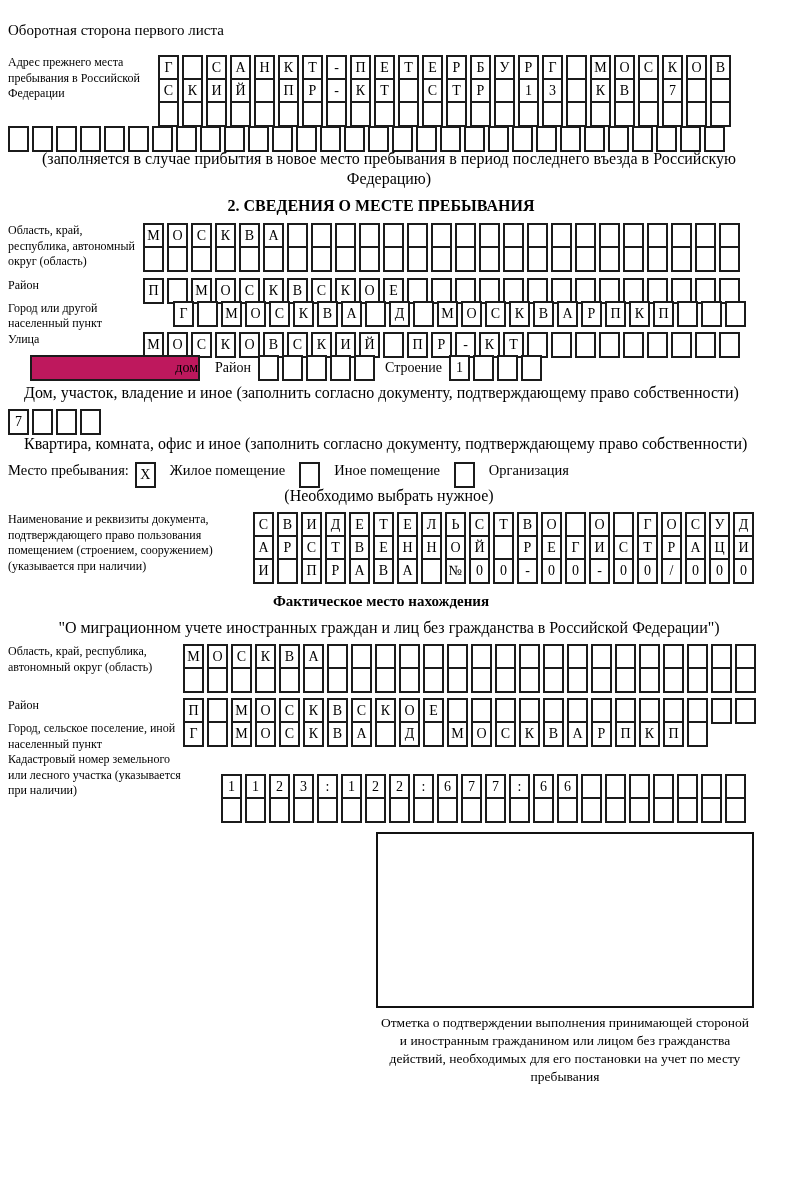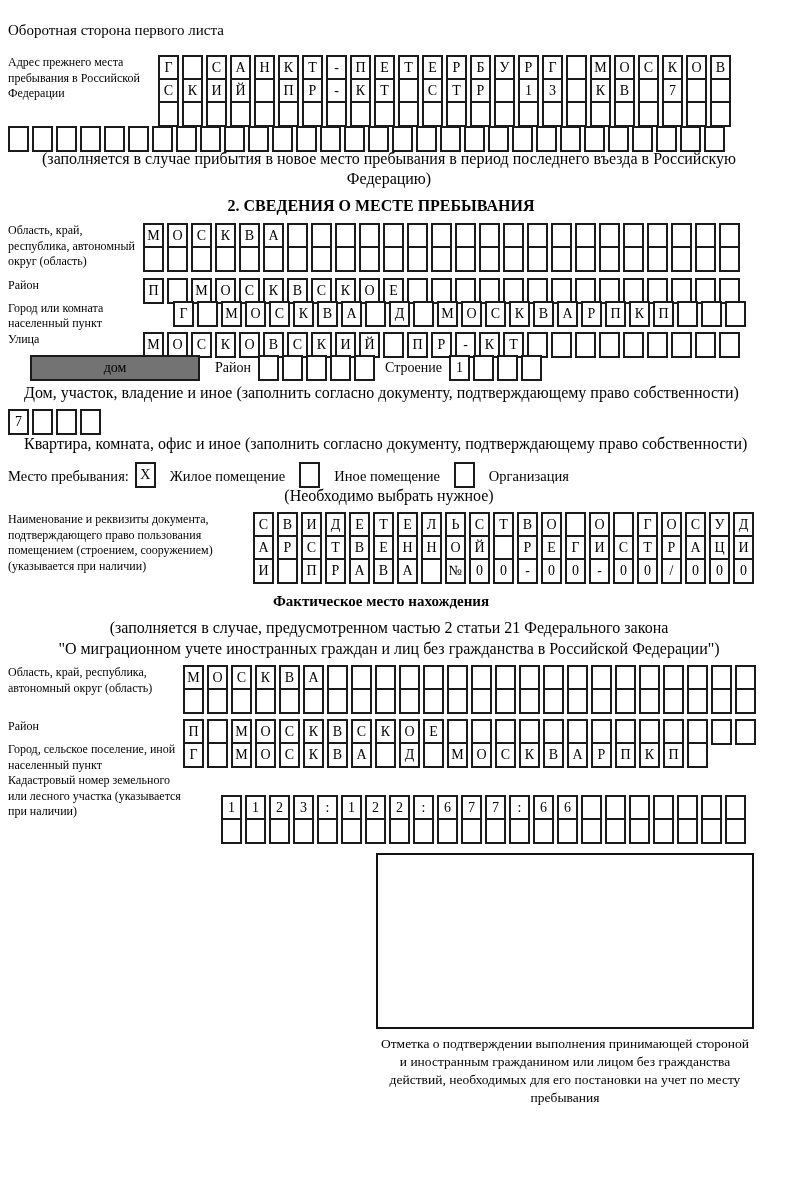--- a/index.html
+++ b/index.html
@@ -19,27 +19,27 @@
     border:2px solid #1b1b1b;margin-right:3px;text-align:center;
     font-size:14px;line-height:22px;vertical-align:top;background:#fff;
   }
   .indent30{margin-left:30px;} .indent38{margin-left:38px;}
   .note{font-size:16px;line-height:1.25;margin:1px 0 6px 16px;}
   .center{text-align:center;}
   .sec-title{font-size:16px;font-weight:bold;text-align:center;margin:8px 0 8px 0;}
   .sub-title{font-size:15px;font-weight:bold;text-align:center;margin:12px 0 8px 0;}
   .typebox{
     display:inline-block;box-sizing:content-box;border:2px solid #1b1b1b;height:22px;
-    line-height:22px;text-align:center;font-size:14px;vertical-align:top;background:#737373;
+    line-height:22px;text-align:right;font-size:14px;vertical-align:top;background:#be185d;
   }
   .housebox{width:166px;margin-left:22px;margin-right:8px;}
   .aptbox{width:192px;margin-left:24px;margin-right:10px;}
   .inline-lbl{font-size:14px;line-height:26px;margin:0 7px;}
   .composite{display:flex;align-items:flex-start;margin-bottom:2px;}
-  .stayrow{display:flex;align-items:flex-end;font-size:14.5px;margin-top:8px;}
+  .stayrow{display:flex;align-items:flex-start;font-size:14.5px;margin-top:8px;}
   .stayrow .cell{margin:0 0 0 6px;}
   .stayrow .opt{margin-left:14px;margin-right:8px;}
   .stamp-wrap{width:378px;margin-left:auto;margin-top:12px;}
   .stamp-box{height:172px;border:2px solid #111;background:#fff;}
   .stamp-caption{font-size:13.5px;line-height:1.32;text-align:center;margin-top:6px;}
   .mb2{margin-bottom:2px;} .mb6{margin-bottom:6px;} .mt4{margin-top:8px;}
 </style>
 </head>
 <body>
 
@@ -67,21 +67,21 @@
       <div class="cells"><span class="cell"></span><span class="cell"></span><span class="cell"></span><span class="cell"></span><span class="cell"></span><span class="cell"></span><span class="cell"></span><span class="cell"></span><span class="cell"></span><span class="cell"></span><span class="cell"></span><span class="cell"></span><span class="cell"></span><span class="cell"></span><span class="cell"></span><span class="cell"></span><span class="cell"></span><span class="cell"></span><span class="cell"></span><span class="cell"></span><span class="cell"></span><span class="cell"></span><span class="cell"></span><span class="cell"></span><span class="cell"></span></div>
     </div>
   </div>
 
   <div class="frow mt4">
     <div class="lbl w135">Район</div>
     <div class="cells"><span class="cell">П</span><span class="cell"></span><span class="cell">М</span><span class="cell">О</span><span class="cell">С</span><span class="cell">К</span><span class="cell">В</span><span class="cell">С</span><span class="cell">К</span><span class="cell">О</span><span class="cell">Е</span><span class="cell"></span><span class="cell"></span><span class="cell"></span><span class="cell"></span><span class="cell"></span><span class="cell"></span><span class="cell"></span><span class="cell"></span><span class="cell"></span><span class="cell"></span><span class="cell"></span><span class="cell"></span><span class="cell"></span><span class="cell"></span></div>
   </div>
 
   <div class="frow">
-    <div class="lbl w135">Город или комната населенный пункт</div>
+    <div class="lbl w135">Город или другой населенный пункт</div>
     <div class="cells indent30"><span class="cell">Г</span><span class="cell"></span><span class="cell">М</span><span class="cell">О</span><span class="cell">С</span><span class="cell">К</span><span class="cell">В</span><span class="cell">А</span><span class="cell"></span><span class="cell">Д</span><span class="cell"></span><span class="cell">М</span><span class="cell">О</span><span class="cell">С</span><span class="cell">К</span><span class="cell">В</span><span class="cell">А</span><span class="cell">Р</span><span class="cell">П</span><span class="cell">К</span><span class="cell">П</span><span class="cell"></span><span class="cell"></span><span class="cell"></span></div>
   </div>
 
   <div class="frow">
     <div class="lbl w135">Улица</div>
     <div class="cells"><span class="cell">М</span><span class="cell">О</span><span class="cell">С</span><span class="cell">К</span><span class="cell">О</span><span class="cell">В</span><span class="cell">С</span><span class="cell">К</span><span class="cell">И</span><span class="cell">Й</span><span class="cell"></span><span class="cell">П</span><span class="cell">Р</span><span class="cell">-</span><span class="cell">К</span><span class="cell">Т</span><span class="cell"></span><span class="cell"></span><span class="cell"></span><span class="cell"></span><span class="cell"></span><span class="cell"></span><span class="cell"></span><span class="cell"></span><span class="cell"></span></div>
   </div>
 
   <div class="composite">
     <span class="typebox housebox">дом</span>
@@ -111,21 +111,20 @@
   <div class="frow">
     <div class="lbl w245">Наименование и реквизиты документа, подтверждающего право пользования помещением (строением, сооружением) (указывается при наличии)</div>
     <div class="cellrows">
       <div class="cells"><span class="cell">С</span><span class="cell">В</span><span class="cell">И</span><span class="cell">Д</span><span class="cell">Е</span><span class="cell">Т</span><span class="cell">Е</span><span class="cell">Л</span><span class="cell">Ь</span><span class="cell">С</span><span class="cell">Т</span><span class="cell">В</span><span class="cell">О</span><span class="cell"></span><span class="cell">О</span><span class="cell"></span><span class="cell">Г</span><span class="cell">О</span><span class="cell">С</span><span class="cell">У</span><span class="cell">Д</span></div>
       <div class="cells"><span class="cell">А</span><span class="cell">Р</span><span class="cell">С</span><span class="cell">Т</span><span class="cell">В</span><span class="cell">Е</span><span class="cell">Н</span><span class="cell">Н</span><span class="cell">О</span><span class="cell">Й</span><span class="cell"></span><span class="cell">Р</span><span class="cell">Е</span><span class="cell">Г</span><span class="cell">И</span><span class="cell">С</span><span class="cell">Т</span><span class="cell">Р</span><span class="cell">А</span><span class="cell">Ц</span><span class="cell">И</span></div>
       <div class="cells"><span class="cell">И</span><span class="cell"></span><span class="cell">П</span><span class="cell">Р</span><span class="cell">А</span><span class="cell">В</span><span class="cell">А</span><span class="cell"></span><span class="cell">№</span><span class="cell">0</span><span class="cell">0</span><span class="cell">-</span><span class="cell">0</span><span class="cell">0</span><span class="cell">-</span><span class="cell">0</span><span class="cell">0</span><span class="cell">/</span><span class="cell">0</span><span class="cell">0</span><span class="cell">0</span></div>
     </div>
   </div>
 
   <div class="sub-title">Фактическое место нахождения</div>
-  <div class="note center" style="margin-bottom:0">(заполняется в случае, предусмотренном частью 2 статьи 21 Федерального закона</div>
   <div class="note center">"О миграционном учете иностранных граждан и лиц без гражданства в Российской Федерации")</div>
 
   <div class="frow">
     <div class="lbl w175">Область, край, республика, автономный округ (область)</div>
     <div class="cellrows">
       <div class="cells"><span class="cell">М</span><span class="cell">О</span><span class="cell">С</span><span class="cell">К</span><span class="cell">В</span><span class="cell">А</span><span class="cell"></span><span class="cell"></span><span class="cell"></span><span class="cell"></span><span class="cell"></span><span class="cell"></span><span class="cell"></span><span class="cell"></span><span class="cell"></span><span class="cell"></span><span class="cell"></span><span class="cell"></span><span class="cell"></span><span class="cell"></span><span class="cell"></span><span class="cell"></span><span class="cell"></span><span class="cell"></span></div>
       <div class="cells"><span class="cell"></span><span class="cell"></span><span class="cell"></span><span class="cell"></span><span class="cell"></span><span class="cell"></span><span class="cell"></span><span class="cell"></span><span class="cell"></span><span class="cell"></span><span class="cell"></span><span class="cell"></span><span class="cell"></span><span class="cell"></span><span class="cell"></span><span class="cell"></span><span class="cell"></span><span class="cell"></span><span class="cell"></span><span class="cell"></span><span class="cell"></span><span class="cell"></span><span class="cell"></span><span class="cell"></span></div>
     </div>
   </div>
 

